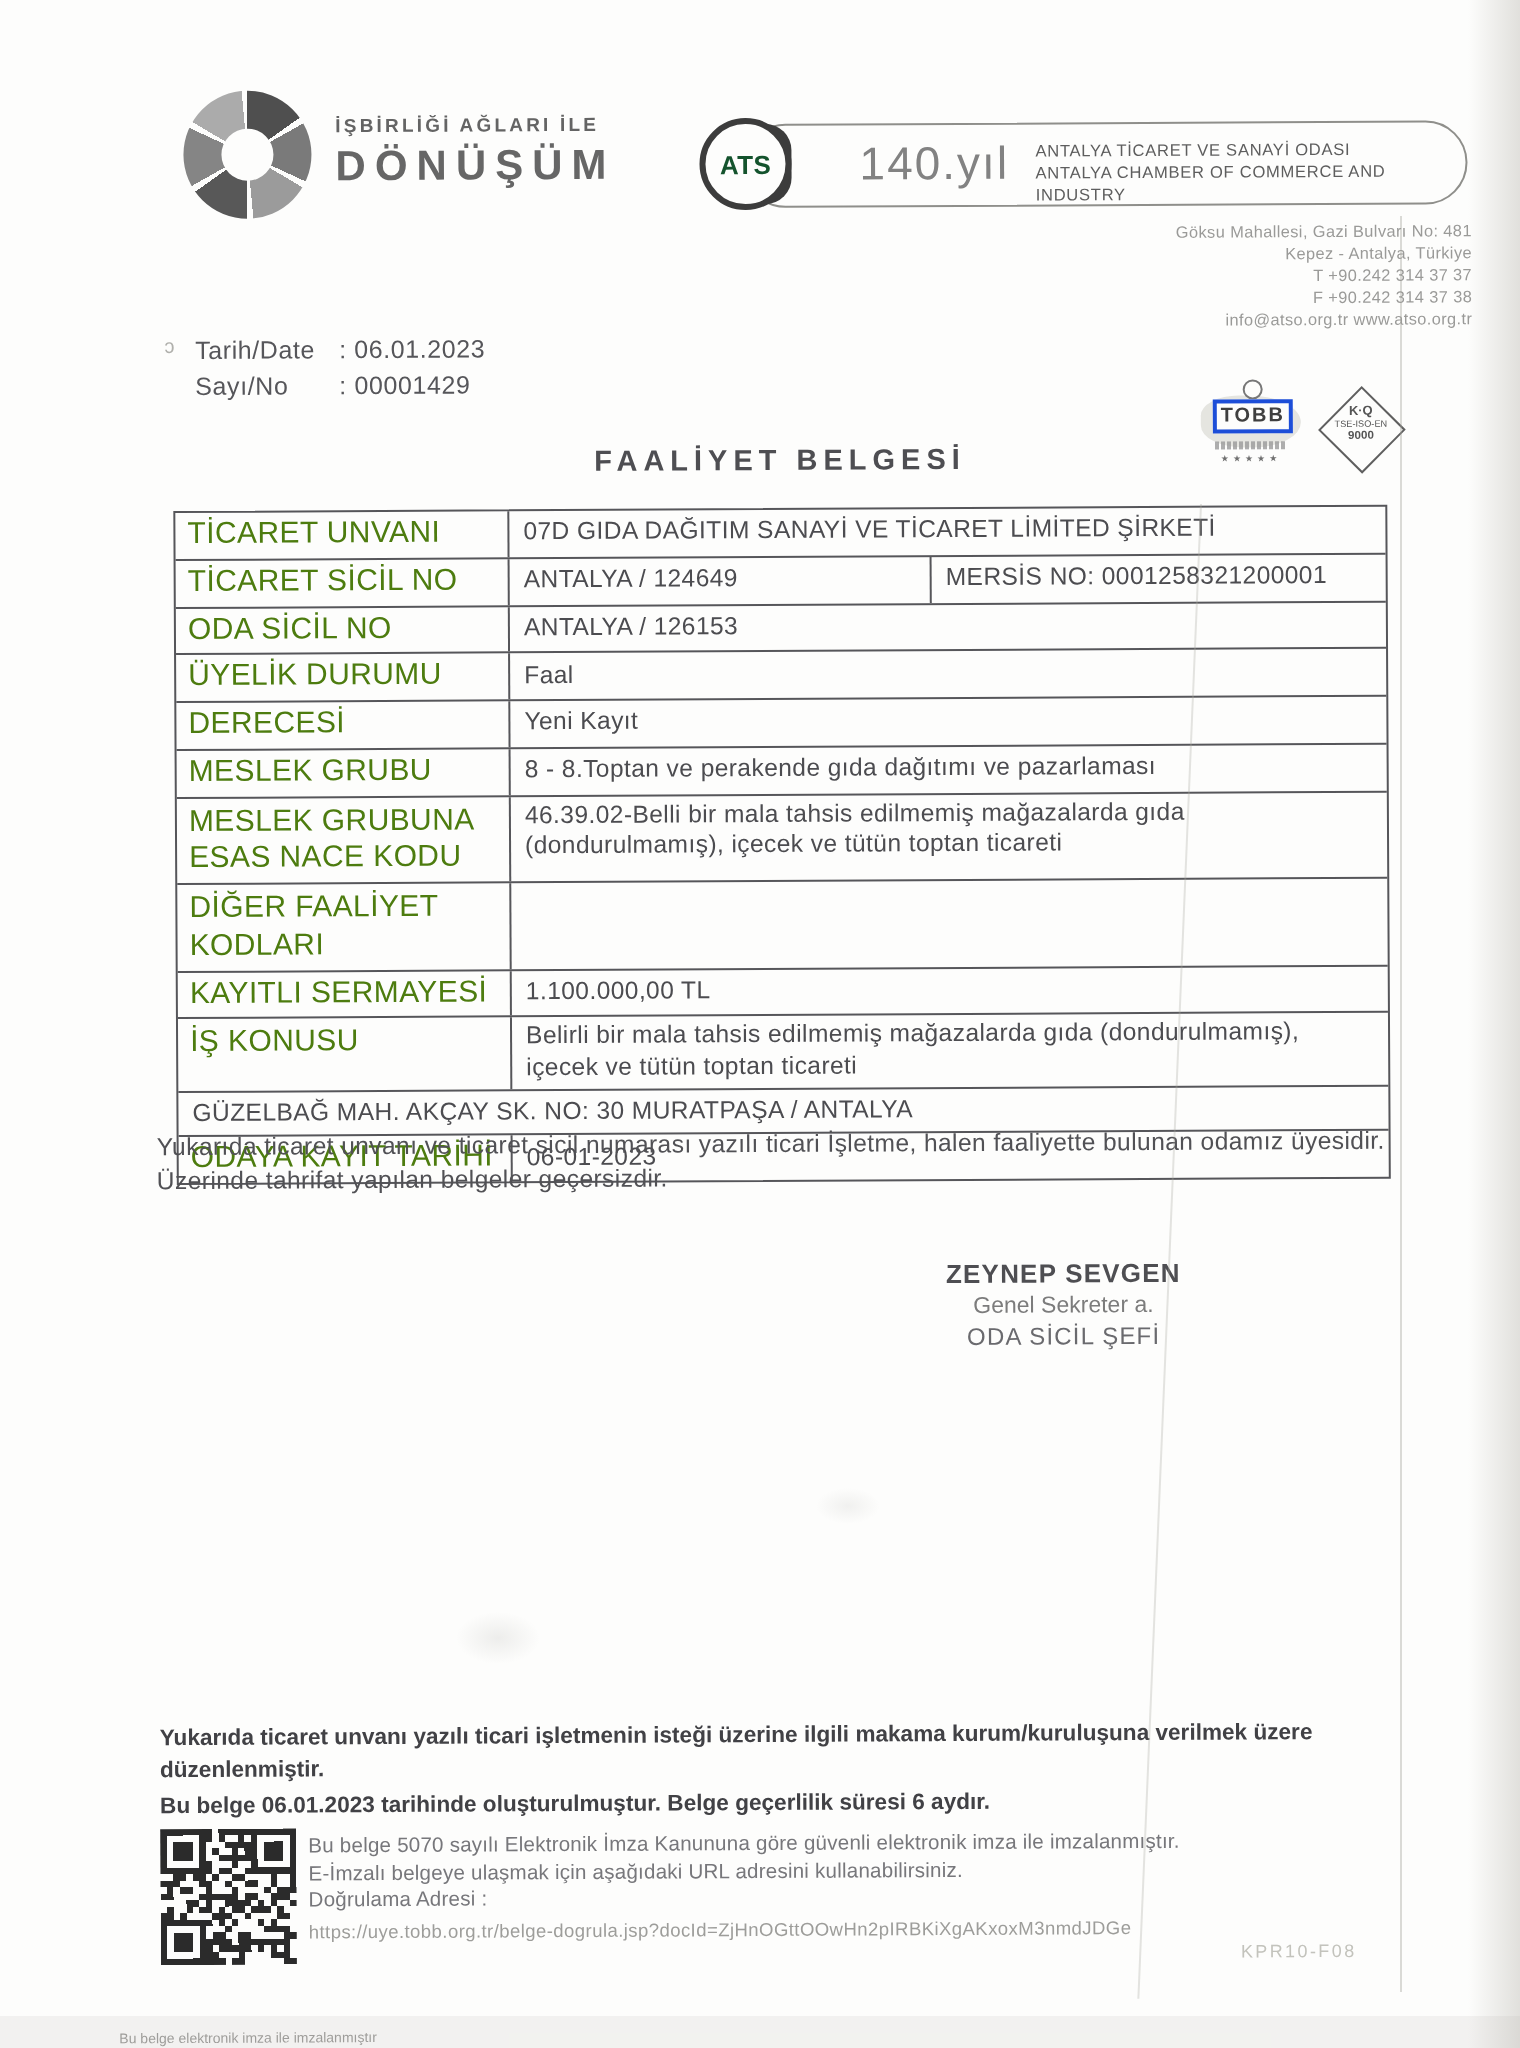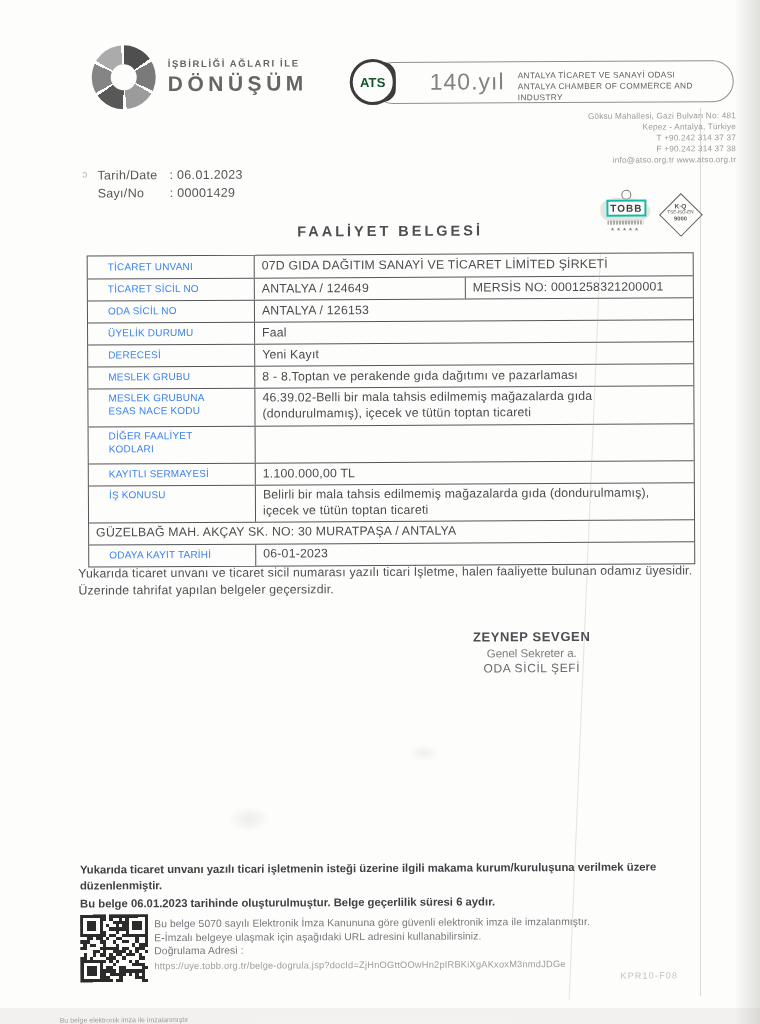--- a/index.html
+++ b/index.html
@@ -42,21 +42,21 @@
   .meta{left:84px;top:165px;font-size:12.5px;color:#56565a;letter-spacing:0.3px;display:flex;gap:10px;}
   .meta-mark{font-size:10px;color:#b0b0ac;margin-top:2px;}
   .meta-row{display:flex;line-height:1.45;}
   .meta-label{width:72px;}
 
   
   .tobb{left:599px;top:191px;width:56px;height:47px;text-align:center;}
   .tobb-map{position:absolute;left:3px;top:8px;width:50px;height:26px;background:#dcdcd7;
     border-radius:40% 55% 50% 45%;opacity:.75;}
   .tobb-crest{position:absolute;left:24px;top:0;width:8px;height:8px;border:1px solid #777;border-radius:50%;background:#fdfdfc;}
-  .tobb-box{position:absolute;left:9px;top:10px;width:36px;border:2px solid #14b8a6;background:#fdfdfc;
+  .tobb-box{position:absolute;left:9px;top:10px;width:36px;border:2px solid #1d4ed8;background:#fdfdfc;
     font-size:10px;font-weight:bold;letter-spacing:1px;color:#3f3f3f;padding:1px 0;}
   .tobb-sub{position:absolute;left:10px;top:31px;width:36px;height:4px;
     background:repeating-linear-gradient(90deg,#9a9a9a 0 2px,transparent 2px 3px);opacity:.8;}
   .tobb-stars{position:absolute;left:0;top:37px;width:56px;font-size:4.5px;letter-spacing:2px;color:#6f6f6f;}
   .kq{left:658px;top:193px;width:48px;height:46px;}
   .kq-diamond{position:absolute;left:9px;top:8px;width:29px;height:29px;border:1.8px solid #5f5f5f;
     transform:rotate(45deg);}
   .kq-text{position:absolute;left:0;top:11px;width:48px;text-align:center;color:#555;line-height:1.15;}
   .kq-text .a{font-size:6.5px;font-weight:bold;}
   .kq-text .b{font-size:4.6px;}
@@ -68,21 +68,21 @@
 
   
   .cert-table{left:88px;top:254px;width:607px;border:1.5px solid #56565a;box-sizing:border-box;}
   .trow{display:flex;border-top:1px solid #56565a;min-height:21px;align-items:center;}
   .trow:first-child{border-top:none;min-height:22px;}
   .trow.tall{align-items:flex-start;}
   .trow.h38{min-height:37px;}
   .trow.h37{min-height:36px;}
   .trow.h32{min-height:31px;}
   .tlbl{width:167px;flex:0 0 167px;border-right:1px solid #56565a;box-sizing:border-box;
-    padding:2px 20px;font-size:10px;color:#3b82f6;letter-spacing:0.2px;line-height:1.25;align-self:stretch;display:flex;align-items:center;}
+    padding:2px 6px;font-size:15px;color:#4d7c0f;letter-spacing:0.2px;line-height:1.25;align-self:stretch;display:flex;align-items:center;}
   .trow.tall .tlbl{align-items:flex-start;padding-top:3px;}
   .tval{flex:1;padding:2px 7px;font-size:12.3px;color:#4c4c50;letter-spacing:0.2px;line-height:1.3;}
   .tval.split1{flex:0 0 196px;border-right:1px solid #56565a;align-self:stretch;display:flex;align-items:center;}
 
   
   .para{left:78px;top:564px;width:628px;font-size:12.3px;color:#515155;line-height:1.4;letter-spacing:0.2px;}
 
   .sig{left:395px;top:630px;width:272px;text-align:center;}
   .sig-name{font-size:13px;font-weight:bold;color:#4e4e52;letter-spacing:0.6px;}
   .sig-t1{font-size:11.5px;color:#7c7c7c;margin-top:3px;}

